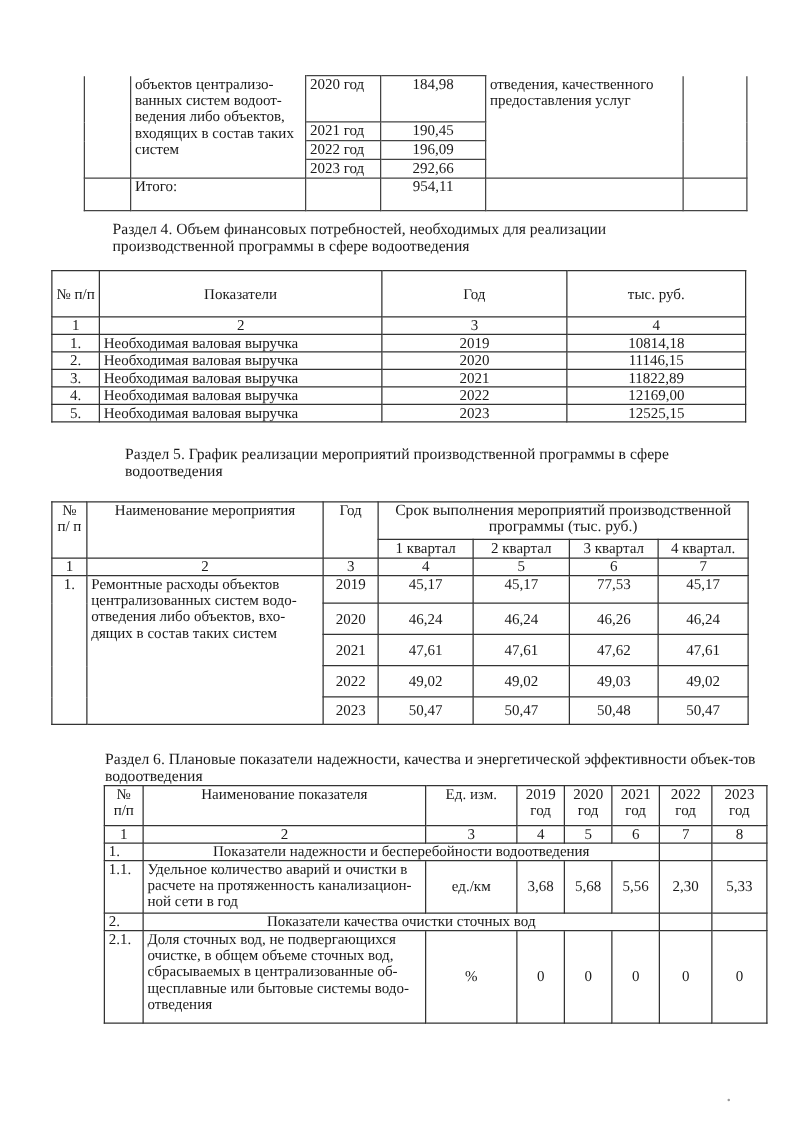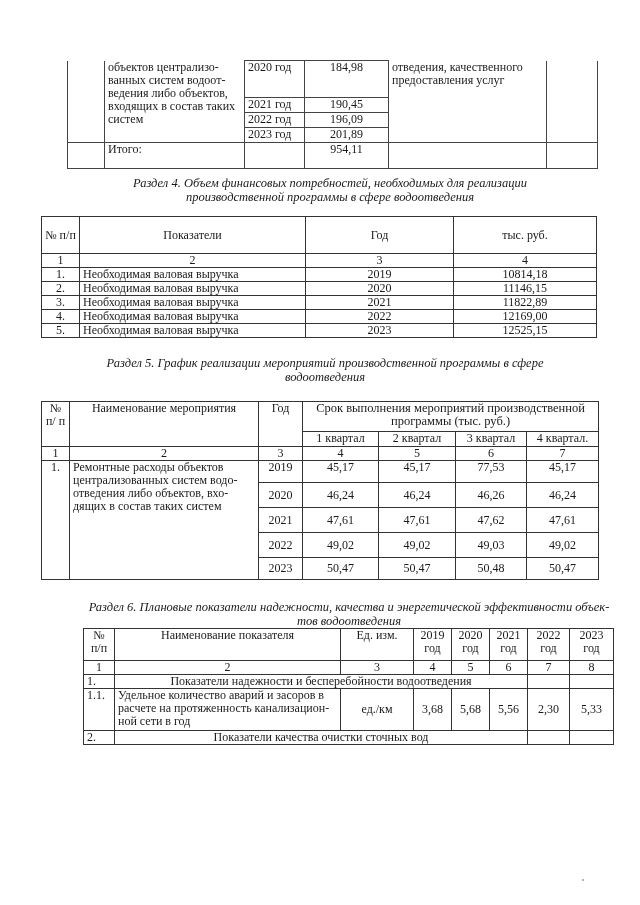--- a/index.html
+++ b/index.html
@@ -5,21 +5,21 @@
   html, body { margin: 0; padding: 0; background: #ffffff; }
   body {
     width: 640px; height: 905px; position: relative; overflow: hidden;
     font-family: "Liberation Serif", serif; color: #1a1a1a; font-size: 12px;
   }
   table { border-collapse: collapse; position: absolute; table-layout: fixed; padding-left: 20px; }
   td, th { border: 1px solid #333; padding: 0 3px; font-weight: normal; vertical-align: top; line-height: 13px; }
   .c { text-align: center; }
   .mid { vertical-align: middle; }
   .caption {
-    position: absolute; text-align: center; font-size: 12.5px; line-height: 14px; font-style: italic;
+    position: absolute; text-align: left; font-size: 12.5px; line-height: 14px;
   }
 
   
   #t3 { left: 67px; top: 60px; width: 530px; }
   #t3 td { border-color: #444; }
   #t3 .notop { border-top: none; }
 
   
   #t4 { left: 41px; top: 216px; width: 555px; }
   #t4 td { height: 13px; }
@@ -55,21 +55,21 @@
   <tr style="height:15px">
     <td>2021 год</td>
     <td class="c">190,45</td>
   </tr>
   <tr style="height:15px">
     <td>2022 год</td>
     <td class="c">196,09</td>
   </tr>
   <tr style="height:15px">
     <td>2023 год</td>
-    <td class="c">201,89</td>
+    <td class="c">292,66</td>
   </tr>
   <tr style="height:26px">
     <td></td>
     <td>Итого:</td>
     <td></td>
     <td class="c">954,11</td>
     <td></td>
     <td></td>
   </tr>
 </tbody>
@@ -239,30 +239,40 @@
     <td class="c">8</td>
   </tr>
   <tr style="height:14px">
     <td>1.</td>
     <td colspan="5" class="c">Показатели надежности и бесперебойности водоотведения</td>
     <td></td>
     <td></td>
   </tr>
   <tr style="height:42px">
     <td>1.1.</td>
-    <td>Удельное количество аварий и засоров в расчете на протяженность канализацион-ной сети в год</td>
+    <td>Удельное количество аварий и очистки в расчете на протяженность канализацион-ной сети в год</td>
     <td class="c mid">ед./км</td>
     <td class="c mid">3,68</td>
     <td class="c mid">5,68</td>
     <td class="c mid">5,56</td>
     <td class="c mid">2,30</td>
     <td class="c mid">5,33</td>
   </tr>
   <tr style="height:14px">
     <td>2.</td>
     <td colspan="5" class="c">Показатели качества очистки сточных вод</td>
     <td></td>
     <td></td>
   </tr>
+  <tr style="height:74px">
+    <td>2.1.</td>
+    <td>Доля сточных вод, не подвергающихся очистке, в общем объеме сточных вод, сбрасываемых в централизованные об-щесплавные или бытовые системы водо-отведения</td>
+    <td class="c mid">%</td>
+    <td class="c mid">0</td>
+    <td class="c mid">0</td>
+    <td class="c mid">0</td>
+    <td class="c mid">0</td>
+    <td class="c mid">0</td>
+  </tr>
 </tbody>
   </table>
 
 <div class="dot"></div>
 
 </body></html>

